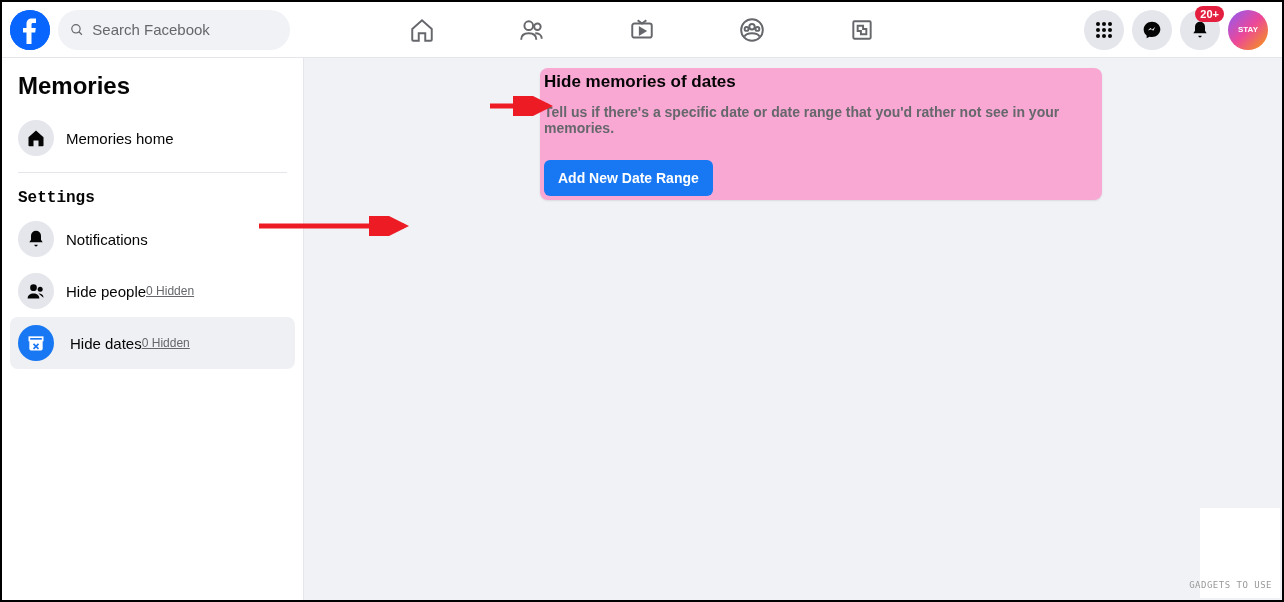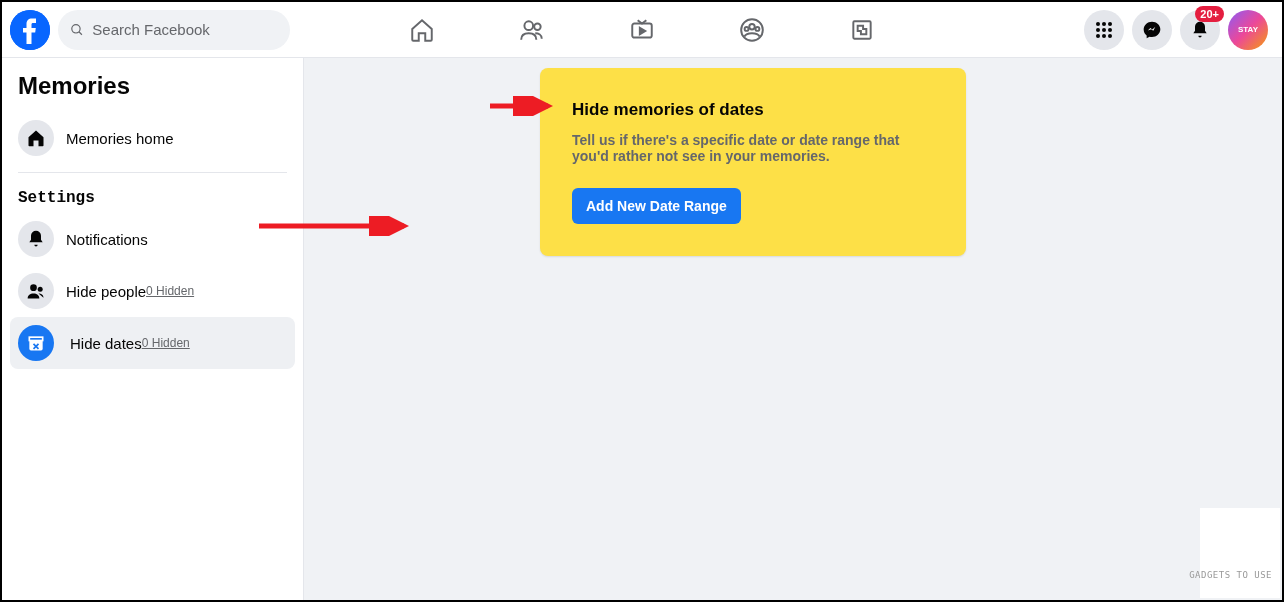--- a/index.html
+++ b/index.html
@@ -193,26 +193,26 @@
       color: #050505;
       padding: 8px 16px 6px 16px;
       font-family: Liberation Mono, monospace;
     }
     .main {
       flex: 1;
       position: relative;
       padding: 10px 0 0 0;
     }
     .card {
-      width: 426px;
-      background: #fde047;
+      width: 562px;
+      background: #f9a8d4;
       border-radius: 8px;
       box-shadow: 0 1px 2px rgba(0,0,0,0.1);
       margin-left: 236px;
-      padding: 32px;
+      padding: 4px;
     }
     .card-title {
       font-size: 17px;
       font-weight: 600;
       color: #050505;
       margin-bottom: 12px;
     }
     .card-desc {
       font-size: 14px;
       color: #65676b;
@@ -236,21 +236,21 @@
     .arrow1 {
       left: 486px;
       top: 94px;
     }
     .arrow2 {
       left: 247px;
       top: 214px;
     }
     .watermark {
       position: absolute;
-      bottom: 20px;
+      bottom: 10px;
       right: 10px;
       font-size: 9px;
       color: #999;
       letter-spacing: 0.5px;
       font-family: monospace;
       margin-left: 20px;
     }
     .white-box {
       position: absolute;
       bottom: 2px;

